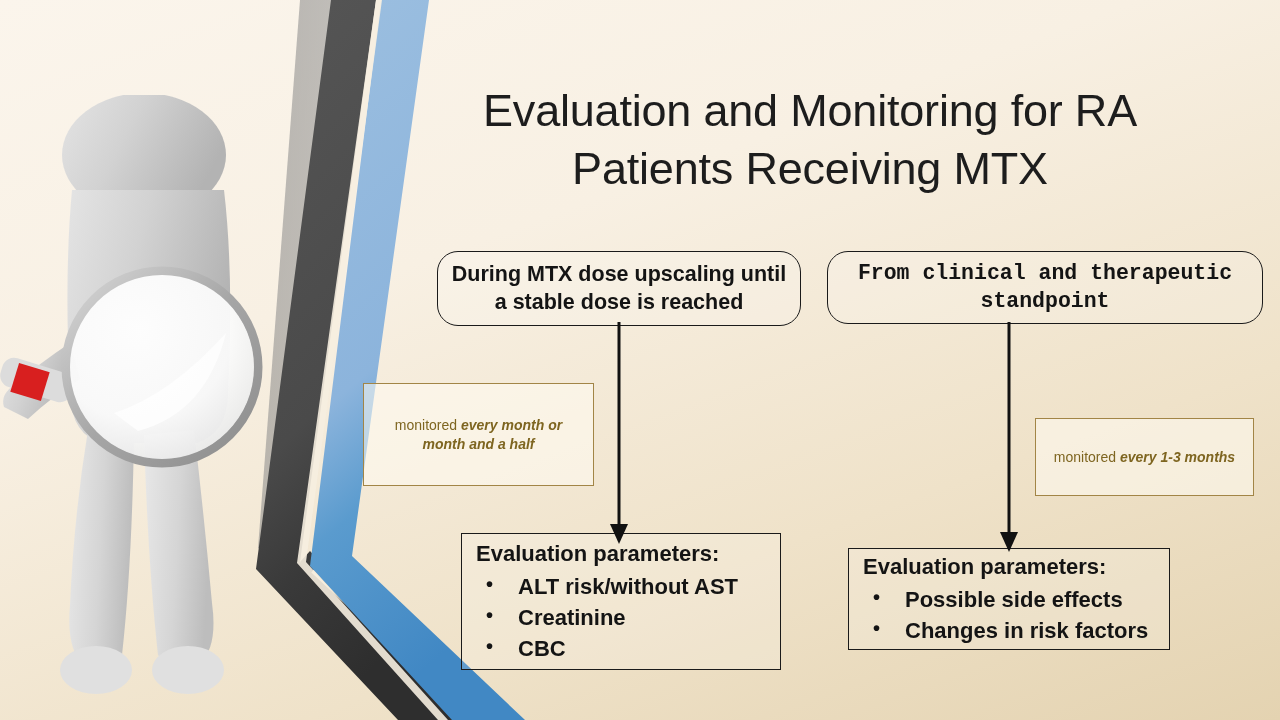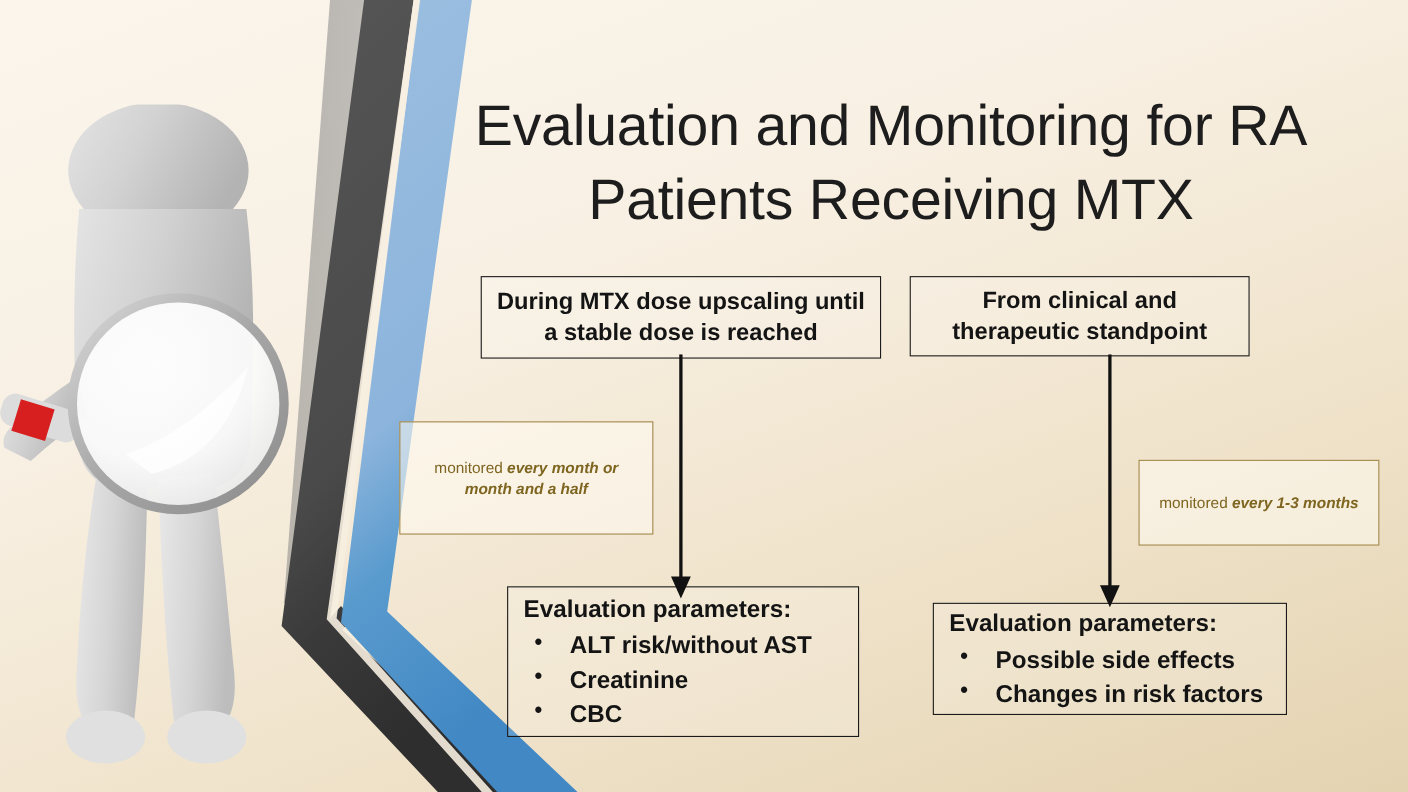--- a/index.html
+++ b/index.html
@@ -15,32 +15,32 @@
 
   
   #mascot { position:absolute; left:-8px; top:95px; width:300px; height:625px; z-index:2;
             filter:blur(0.6px); }
 
   
   #content { position:absolute; left:0; top:0; width:1280px; height:720px; z-index:5; }
 
   .title {
     position:absolute; left:405px; top:82px; width:810px;
-    text-align:center; font-size:52px; line-height:1.28;
+    text-align:center; font-size:45px; line-height:1.28;
     color:#1D1D1D; font-weight:400; letter-spacing:-0.2px;
   }
 
   .box {
     position:absolute;
     border:1.6px solid #1A1A1A;
     background:rgba(255,255,255,0.18);
     display:flex; flex-direction:column; justify-content:center;
     color:#141414;
   }
-  .box.head { text-align:center; font-weight:bold; font-size:21.5px; line-height:1.3; padding:6px 10px; }
+  .box.head { text-align:center; font-weight:bold; font-size:21.5px; line-height:1.3; padding:6px 10px;border-radius:21px; }
   .box.eval { font-weight:bold; font-size:22px; line-height:1.34; padding:8px 0 8px 14px; }
 
   .eval h4 { font-size:22px; font-weight:bold; margin-bottom:1px; }
   .eval ul { list-style:none; }
   .eval li { position:relative; padding-left:42px; margin-top:2px; }
   .eval li .bullet { position:absolute; left:10px; top:-1px; font-size:20px; line-height:1.34; }
 
   .note {
     position:absolute;
     border:1.4px solid #A28546;
@@ -164,21 +164,21 @@
 
   <div class="box eval" style="left:461px; top:533px; width:320px; height:137px;">
     <h4>Evaluation parameters:</h4>
     <ul>
       <li><span class="bullet">•</span><span>ALT risk/without AST</span></li>
       <li><span class="bullet">•</span><span>Creatinine</span></li>
       <li><span class="bullet">•</span><span>CBC</span></li>
     </ul>
   </div>
 
-  <div class="box head" style="left:827px; top:251px; width:309px; height:73px;">From clinical and therapeutic standpoint</div>
+  <div class="box head" style="left:827px; top:251px; width:436px; height:73px;font-family:Liberation Mono, monospace;">From clinical and therapeutic standpoint</div>
 
   <div class="note right" style="left:1035px; top:390px; width:219px; height:78px;">
     <div><span class="lead">monitored </span><span class="emph">every 1-3 months</span></div>
   </div>
 
   <div class="box eval" style="left:848px; top:548px; width:322px; height:102px;">
     <h4>Evaluation parameters:</h4>
     <ul>
       <li><span class="bullet">•</span><span>Possible side effects</span></li>
       <li><span class="bullet">•</span><span>Changes in risk factors</span></li>

